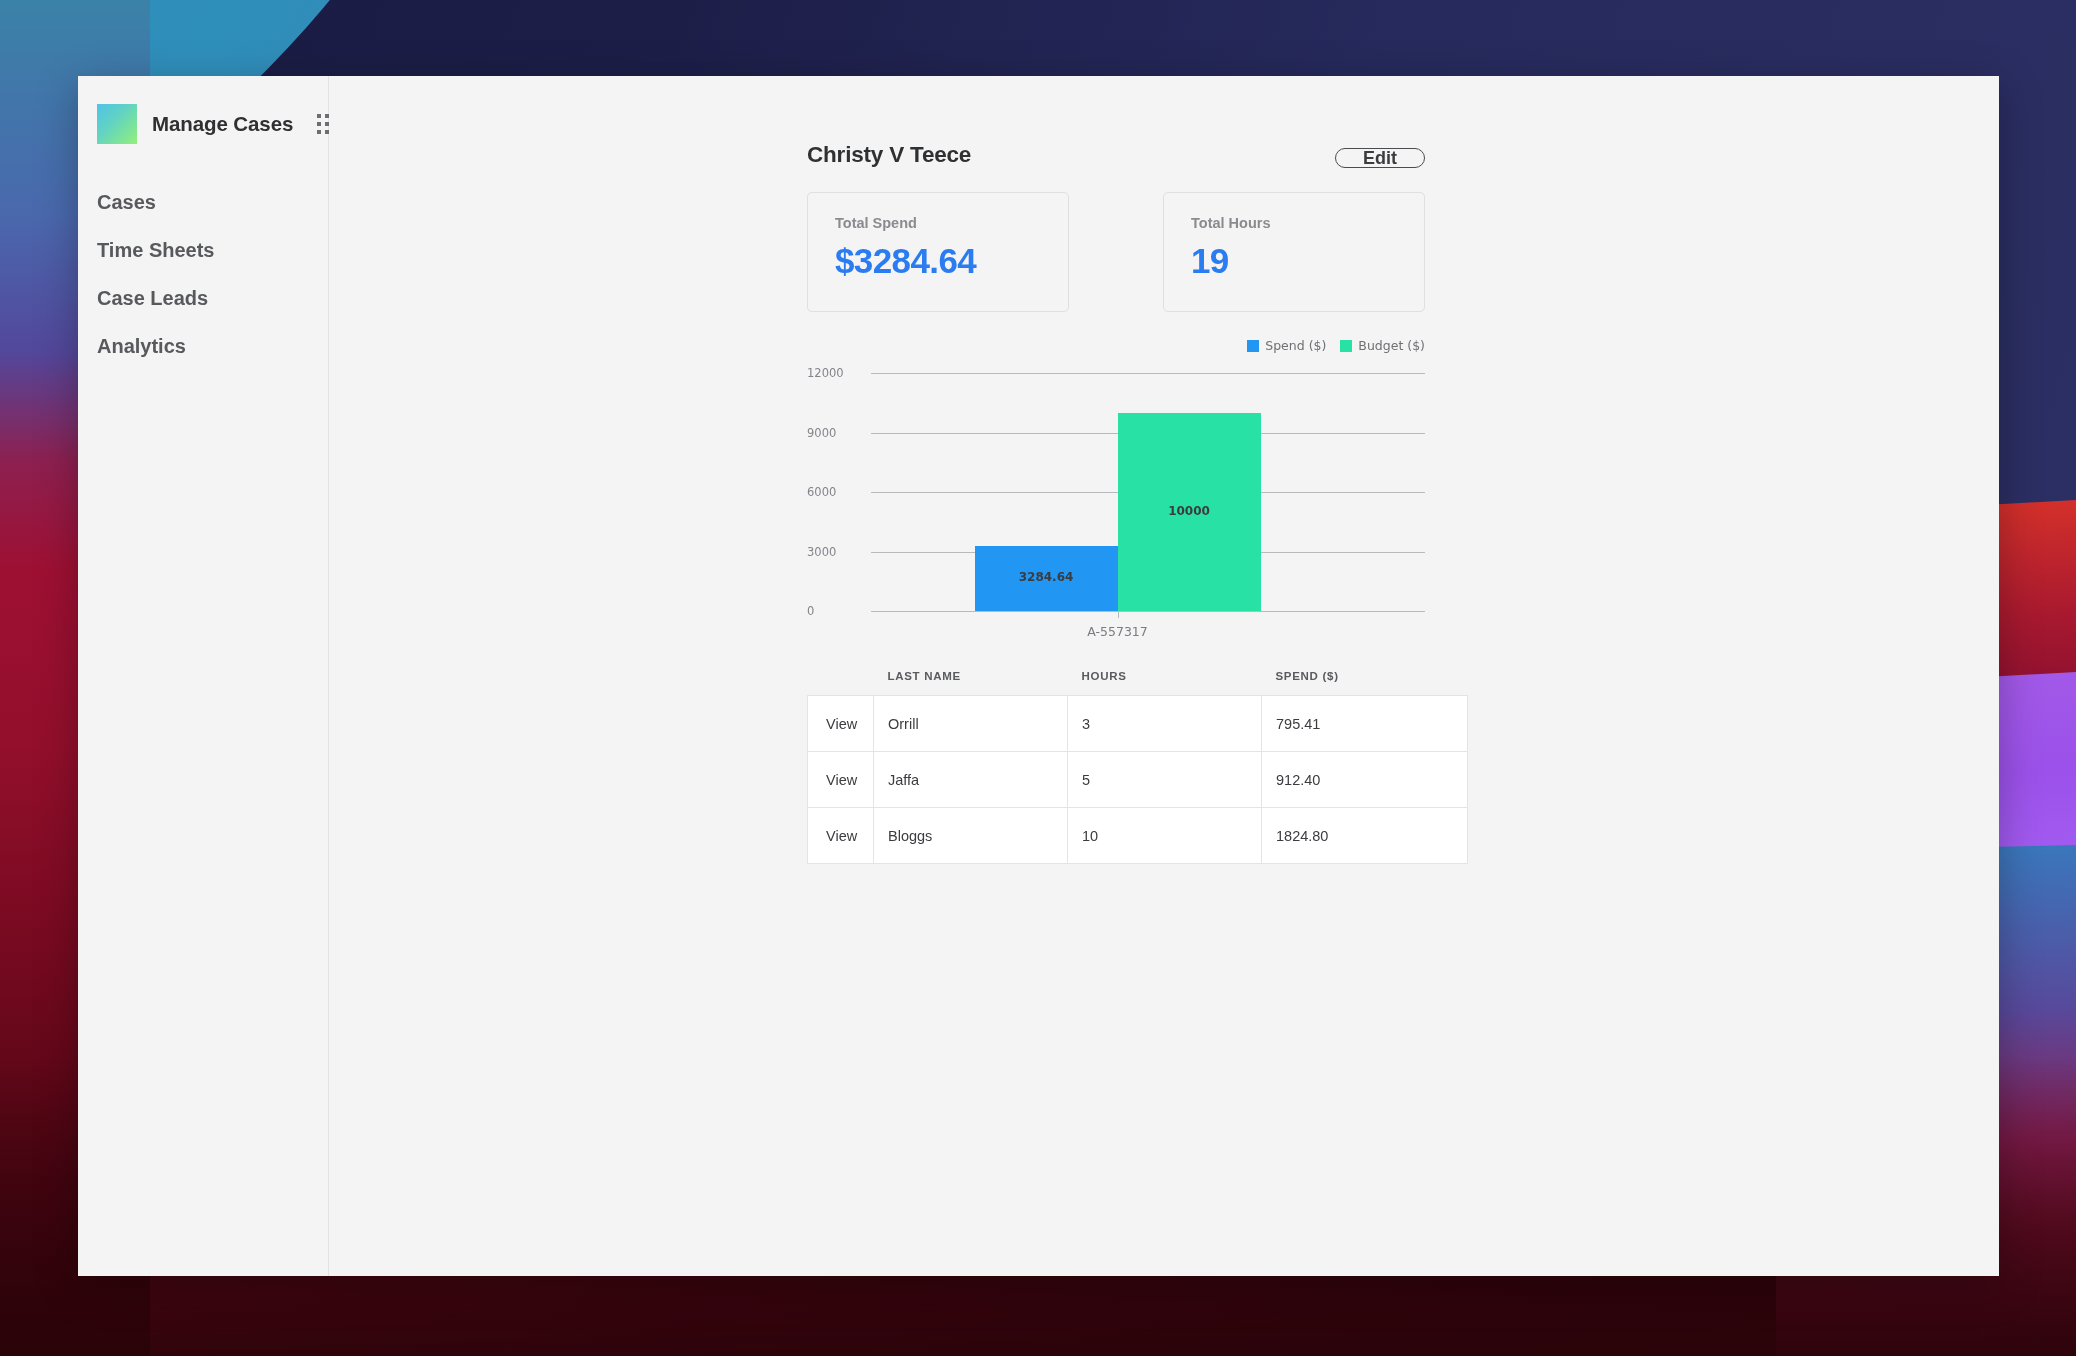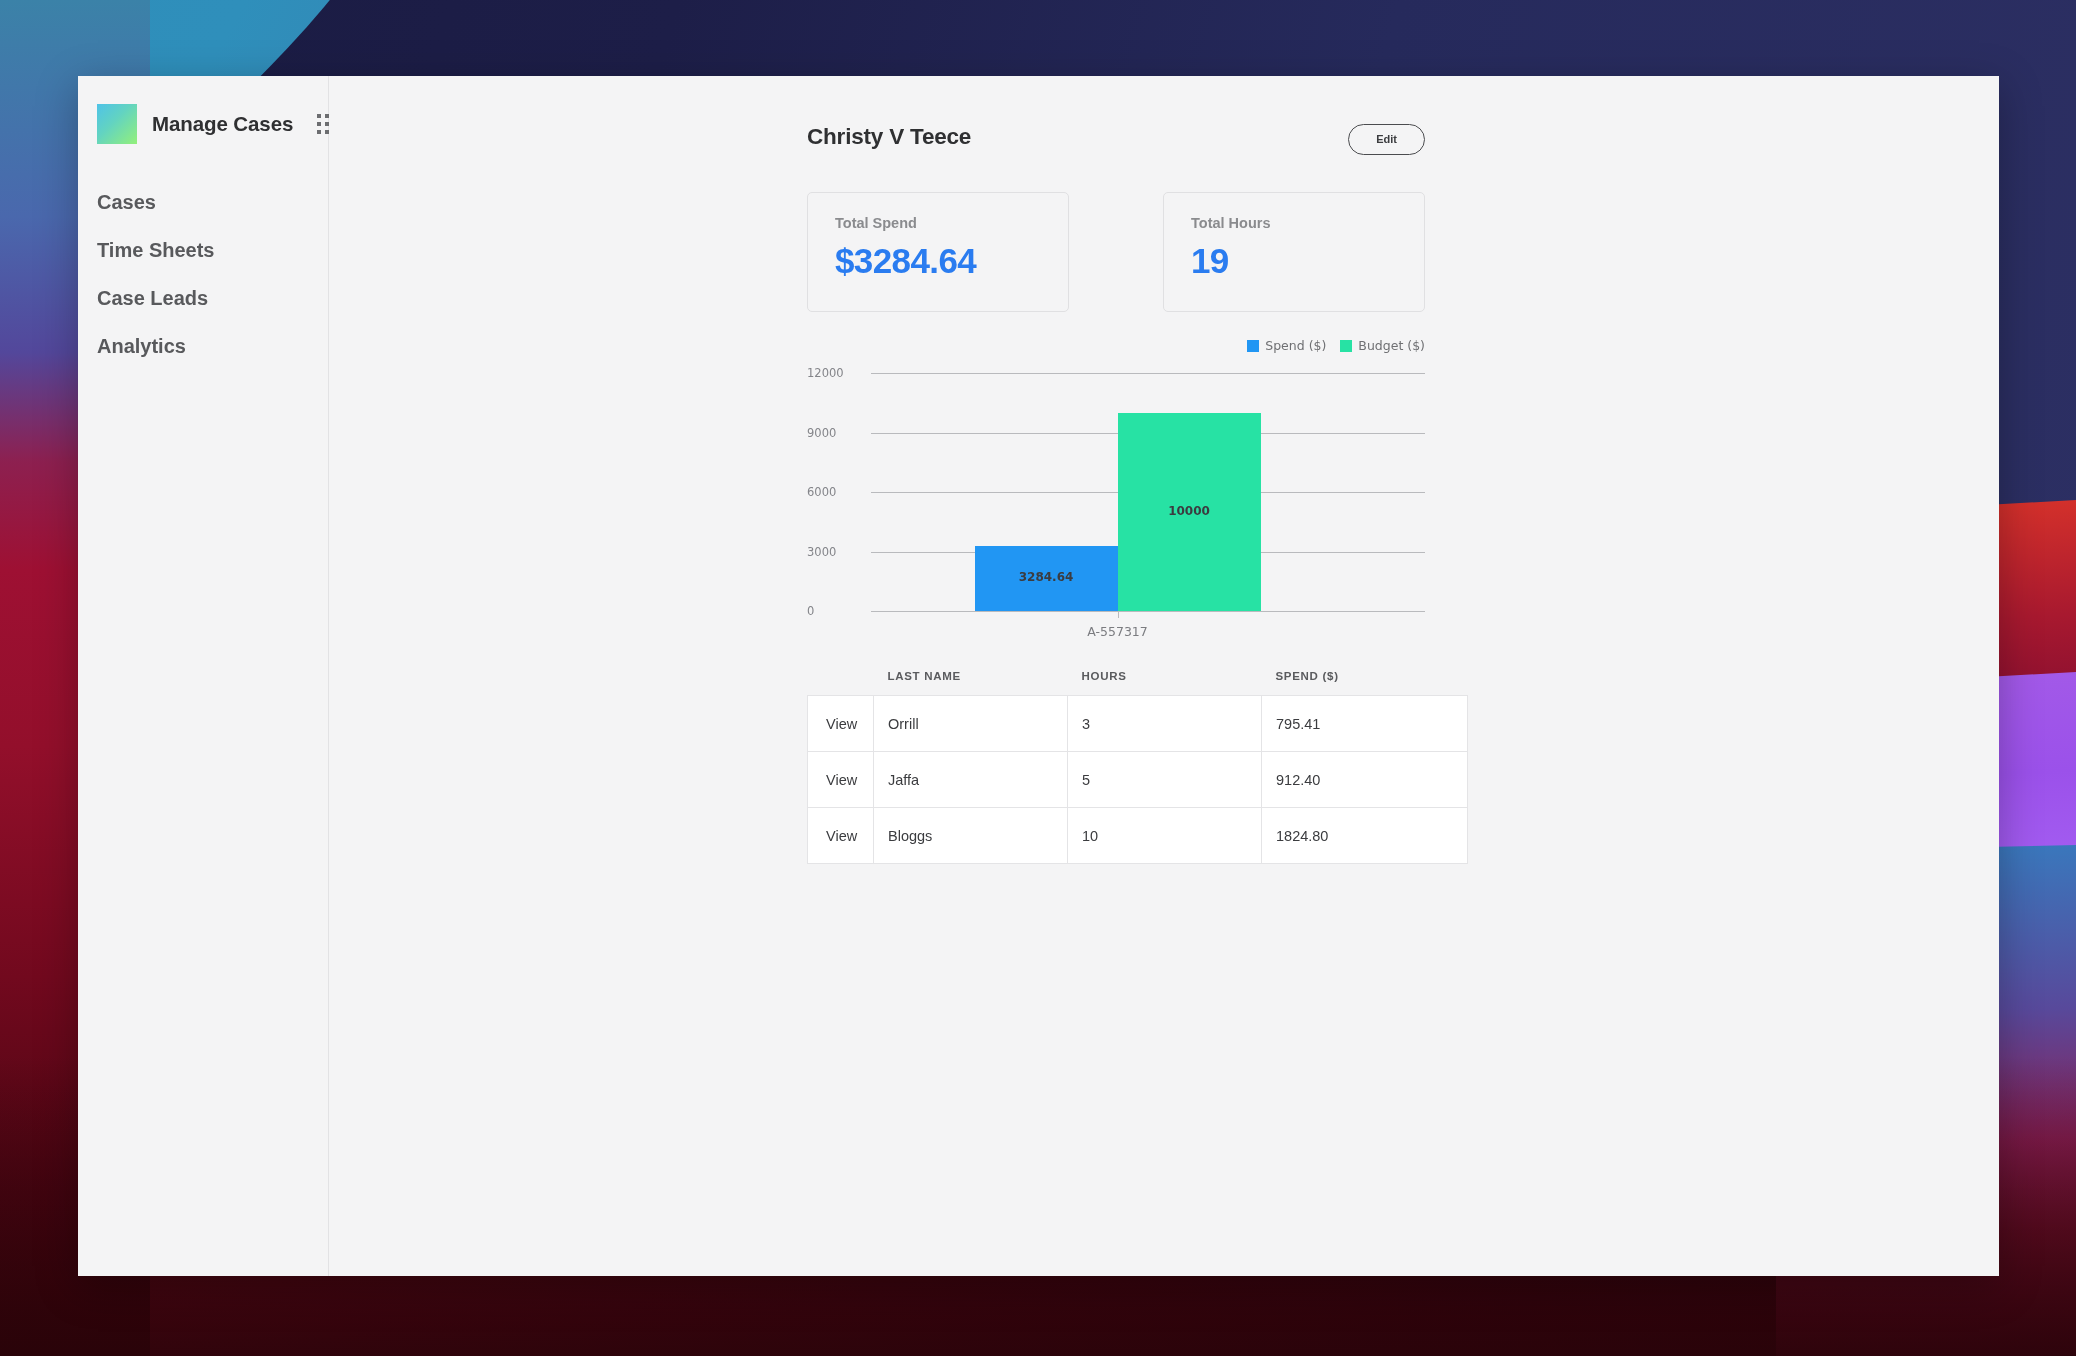--- a/index.html
+++ b/index.html
@@ -166,38 +166,38 @@
   }
   #content {
     position: absolute;
     left: 478px;
     top: 48px;
     width: 618px;
   }
 
   .page-head {
     display: flex;
-    align-items: flex-start;
+    align-items: flex-end;
     justify-content: space-between;
     height: 44px;
   }
   #page-title {
     font-size: 22.5px;
     font-weight: bold;
     color: #2f3032;
     letter-spacing: -0.2px;
   }
   #edit-button {
     border: 1.6px solid #4b4c4f;
     border-radius: 22px;
     background: #f4f4f5;
     color: #3b3c3f;
-    font-size: 11px;
-    font-weight: bold;
-    padding: 9px 27px;
+    font-size: 18px;
+    font-weight: bold;
+    padding: 0 27px;
     cursor: pointer;
     font-family: "Liberation Sans", sans-serif;
     line-height: 1;
   }
 
   
   .cards {
     display: flex;
     gap: 94px;
     margin-top: 24px;

